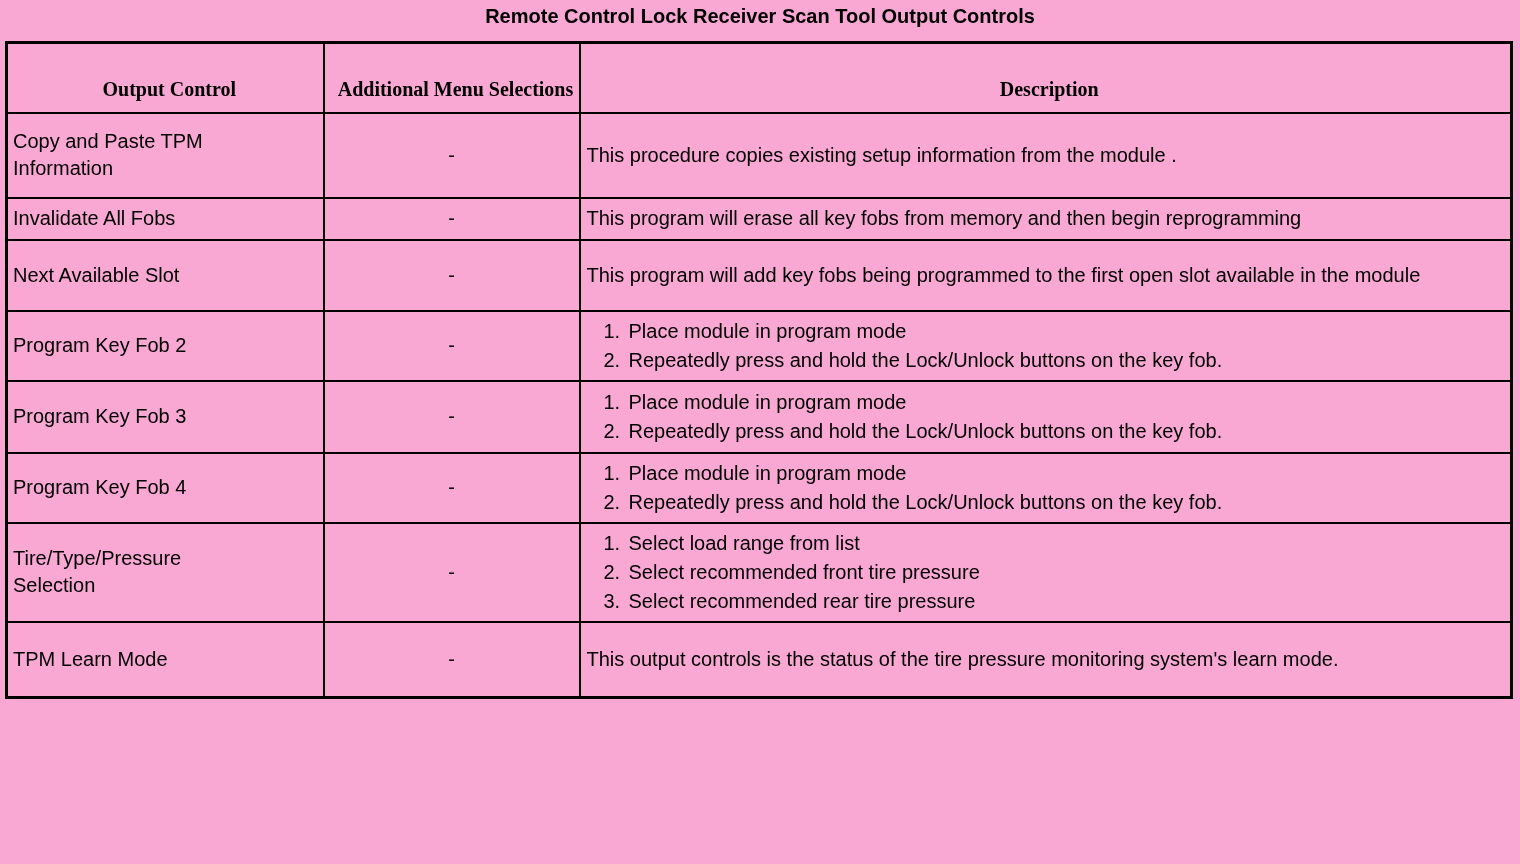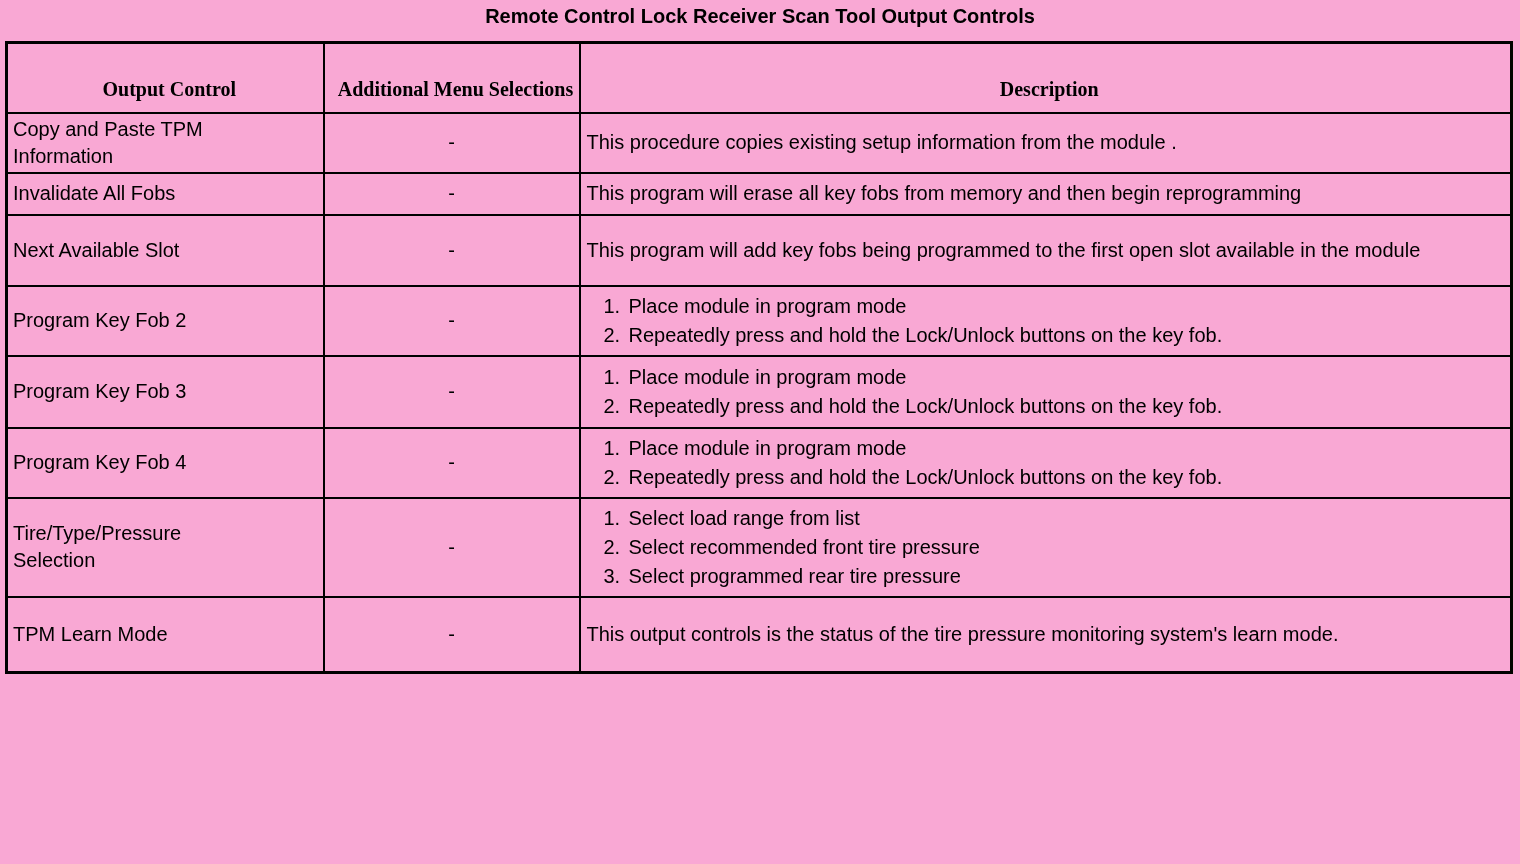--- a/index.html
+++ b/index.html
@@ -38,21 +38,21 @@
     overflow: hidden;
   }
   th {
     font-weight: bold;
     text-align: center;
     vertical-align: bottom;
     padding: 4px 4px 9px 12px;
     font-family: Liberation Serif, serif;
   }
   thead tr { height: 70px; }
-  tbody tr:nth-child(1)  { height: 60px; }
+  tbody tr:nth-child(1)  { height: 85px; }
   tbody tr:nth-child(2)  { height: 42px; margin-left: 44px; }
   tbody tr:nth-child(3)  { height: 71px; }
   tbody tr:nth-child(4)  { height: 70px; margin-top: 12px; }
   tbody tr:nth-child(5)  { height: 72px; }
   tbody tr:nth-child(6)  { height: 64px; }
   tbody tr:nth-child(7)  { height: 72px; margin-left: 44px; }
   tbody tr:nth-child(8)  { height: 76px; margin-left: 27px; }
   tbody tr:nth-child(9)  { height: 102px; font-weight: bold; }
   tbody tr:nth-child(10) { height: 74px; }
   td.cell-control {
@@ -175,21 +175,21 @@
               <li class="step">
                 <span class="step-num">1.</span>
                 <span class="step-text">Select load range from list</span>
               </li>
               <li class="step">
                 <span class="step-num">2.</span>
                 <span class="step-text">Select recommended front tire pressure</span>
               </li>
               <li class="step">
                 <span class="step-num">3.</span>
-                <span class="step-text">Select programmed rear tire pressure</span>
+                <span class="step-text">Select recommended rear tire pressure</span>
               </li>
             </ol>
           </td>
         </tr>
         <tr>
           <td class="cell-control">TPM Learn Mode</td>
           <td class="cell-menu">-</td>
           <td class="cell-desc">This output controls is the status of the tire pressure monitoring system's learn mode.</td>
         </tr>
       </tbody>

